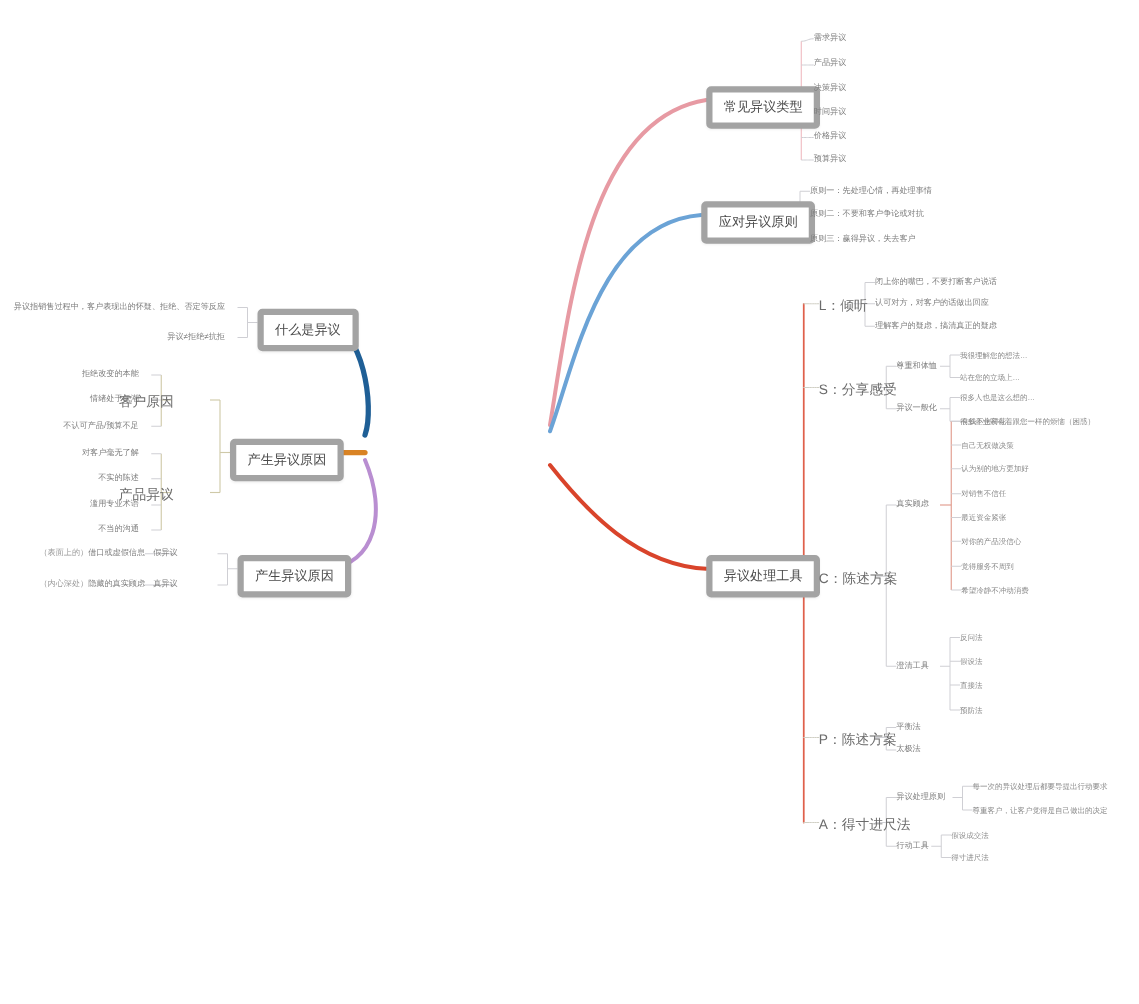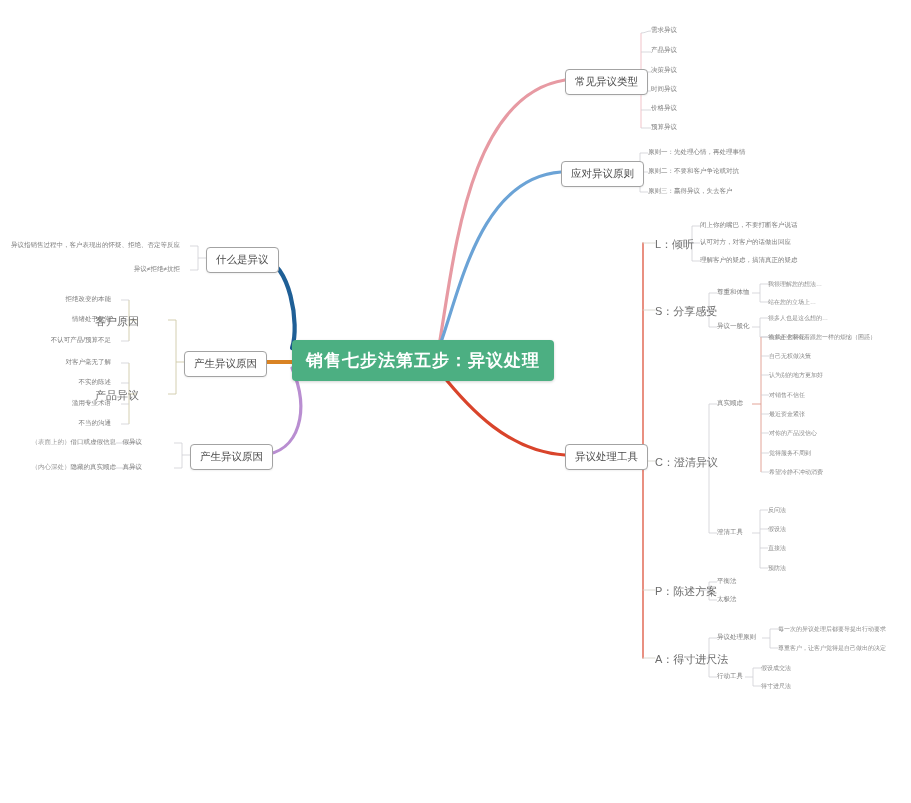--- a/index.html
+++ b/index.html
@@ -36,21 +36,21 @@
     font-size: 17px;
     font-weight: bold;
     letter-spacing: 1px;
     padding: 9px 14px;
     border-radius: 4px;
     box-shadow: 0 1px 3px rgba(0,0,0,.18);
     text-align: center;
   }
   .lvl1 {
     background: #ffffff;
-    border: 1px solid #a3a3a3;
+    border: 5px solid #a3a3a3;
     border-radius: 4px;
     padding: 5px 9px;
     font-size: 10.5px;
     color: #4a4a4a;
     box-shadow: 0 1px 2px rgba(0,0,0,.06);
   }
   .lvl2 {
     font-size: 11px;
     color: #6b6b6b;
   }
@@ -217,21 +217,20 @@
     <g stroke="#cfcfd4" stroke-width="0.8" fill="none">
       <path d="M 190 455 L 182 455"></path>
       <path d="M 182 443 L 182 468"></path>
       <path d="M 182 443 L 174 443"></path>
       <path d="M 182 468 L 174 468"></path>
       <path d="M 140 443 L 116 443"></path>
       <path d="M 140 468 L 116 468"></path>
     </g>
   </svg>
 
-  <div class="node root" style="left:292px; top:340px;">销售七步法第五步：异议处理</div>
 
   <div class="node lvl1" style="left:206px; top:247px;">什么是异议</div>
   <div class="node lvl3 leafleft" style="right:731px; top:241px;">异议指销售过程中，客户表现出的怀疑、拒绝、否定等反应</div>
   <div class="node lvl3 leafleft" style="right:731px; top:265px;">异议≠拒绝≠抗拒</div>
 
   <div class="node lvl1" style="left:184px; top:351px;">产生异议原因</div>
   <div class="node lvl2 leafleft" style="right:772px; top:314px;">客户原因</div>
   <div class="node lvl2 leafleft" style="right:772px; top:388px;">产品异议</div>
 
   <div class="node lvl3 leafleft" style="right:800px; top:295px;">拒绝改变的本能</div>
@@ -270,21 +269,21 @@
   <div class="node lvl3" style="left:700px; top:256px;">理解客户的疑虑，搞清真正的疑虑</div>
 
   <div class="node lvl2" style="left:655px; top:304px;">S：分享感受</div>
   <div class="node lvl3" style="left:717px; top:288px;">尊重和体恤</div>
   <div class="node lvl3" style="left:717px; top:322px;">异议一般化</div>
   <div class="node lvl4" style="left:768px; top:280px;">我很理解您的想法…</div>
   <div class="node lvl4" style="left:768px; top:298px;">站在您的立场上…</div>
   <div class="node lvl4" style="left:768px; top:314px;">很多人也是这么想的…</div>
   <div class="node lvl4" style="left:768px; top:333px;">很多企业家有着跟您一样的烦恼（困惑）</div>
 
-  <div class="node lvl2" style="left:655px; top:455px;">C：澄清异议</div>
+  <div class="node lvl2" style="left:655px; top:455px;">C：陈述方案</div>
   <div class="node lvl3" style="left:717px; top:399px;">真实顾虑</div>
   <div class="node lvl3" style="left:717px; top:528px;">澄清工具</div>
   <div class="node lvl4" style="left:769px; top:333px;">有钱不舍得花</div>
   <div class="node lvl4" style="left:769px; top:352px;">自己无权做决策</div>
   <div class="node lvl4" style="left:769px; top:371px;">认为别的地方更加好</div>
   <div class="node lvl4" style="left:769px; top:391px;">对销售不信任</div>
   <div class="node lvl4" style="left:769px; top:410px;">最近资金紧张</div>
   <div class="node lvl4" style="left:769px; top:429px;">对你的产品没信心</div>
   <div class="node lvl4" style="left:769px; top:449px;">觉得服务不周到</div>
   <div class="node lvl4" style="left:769px; top:468px;">希望冷静不冲动消费</div>

